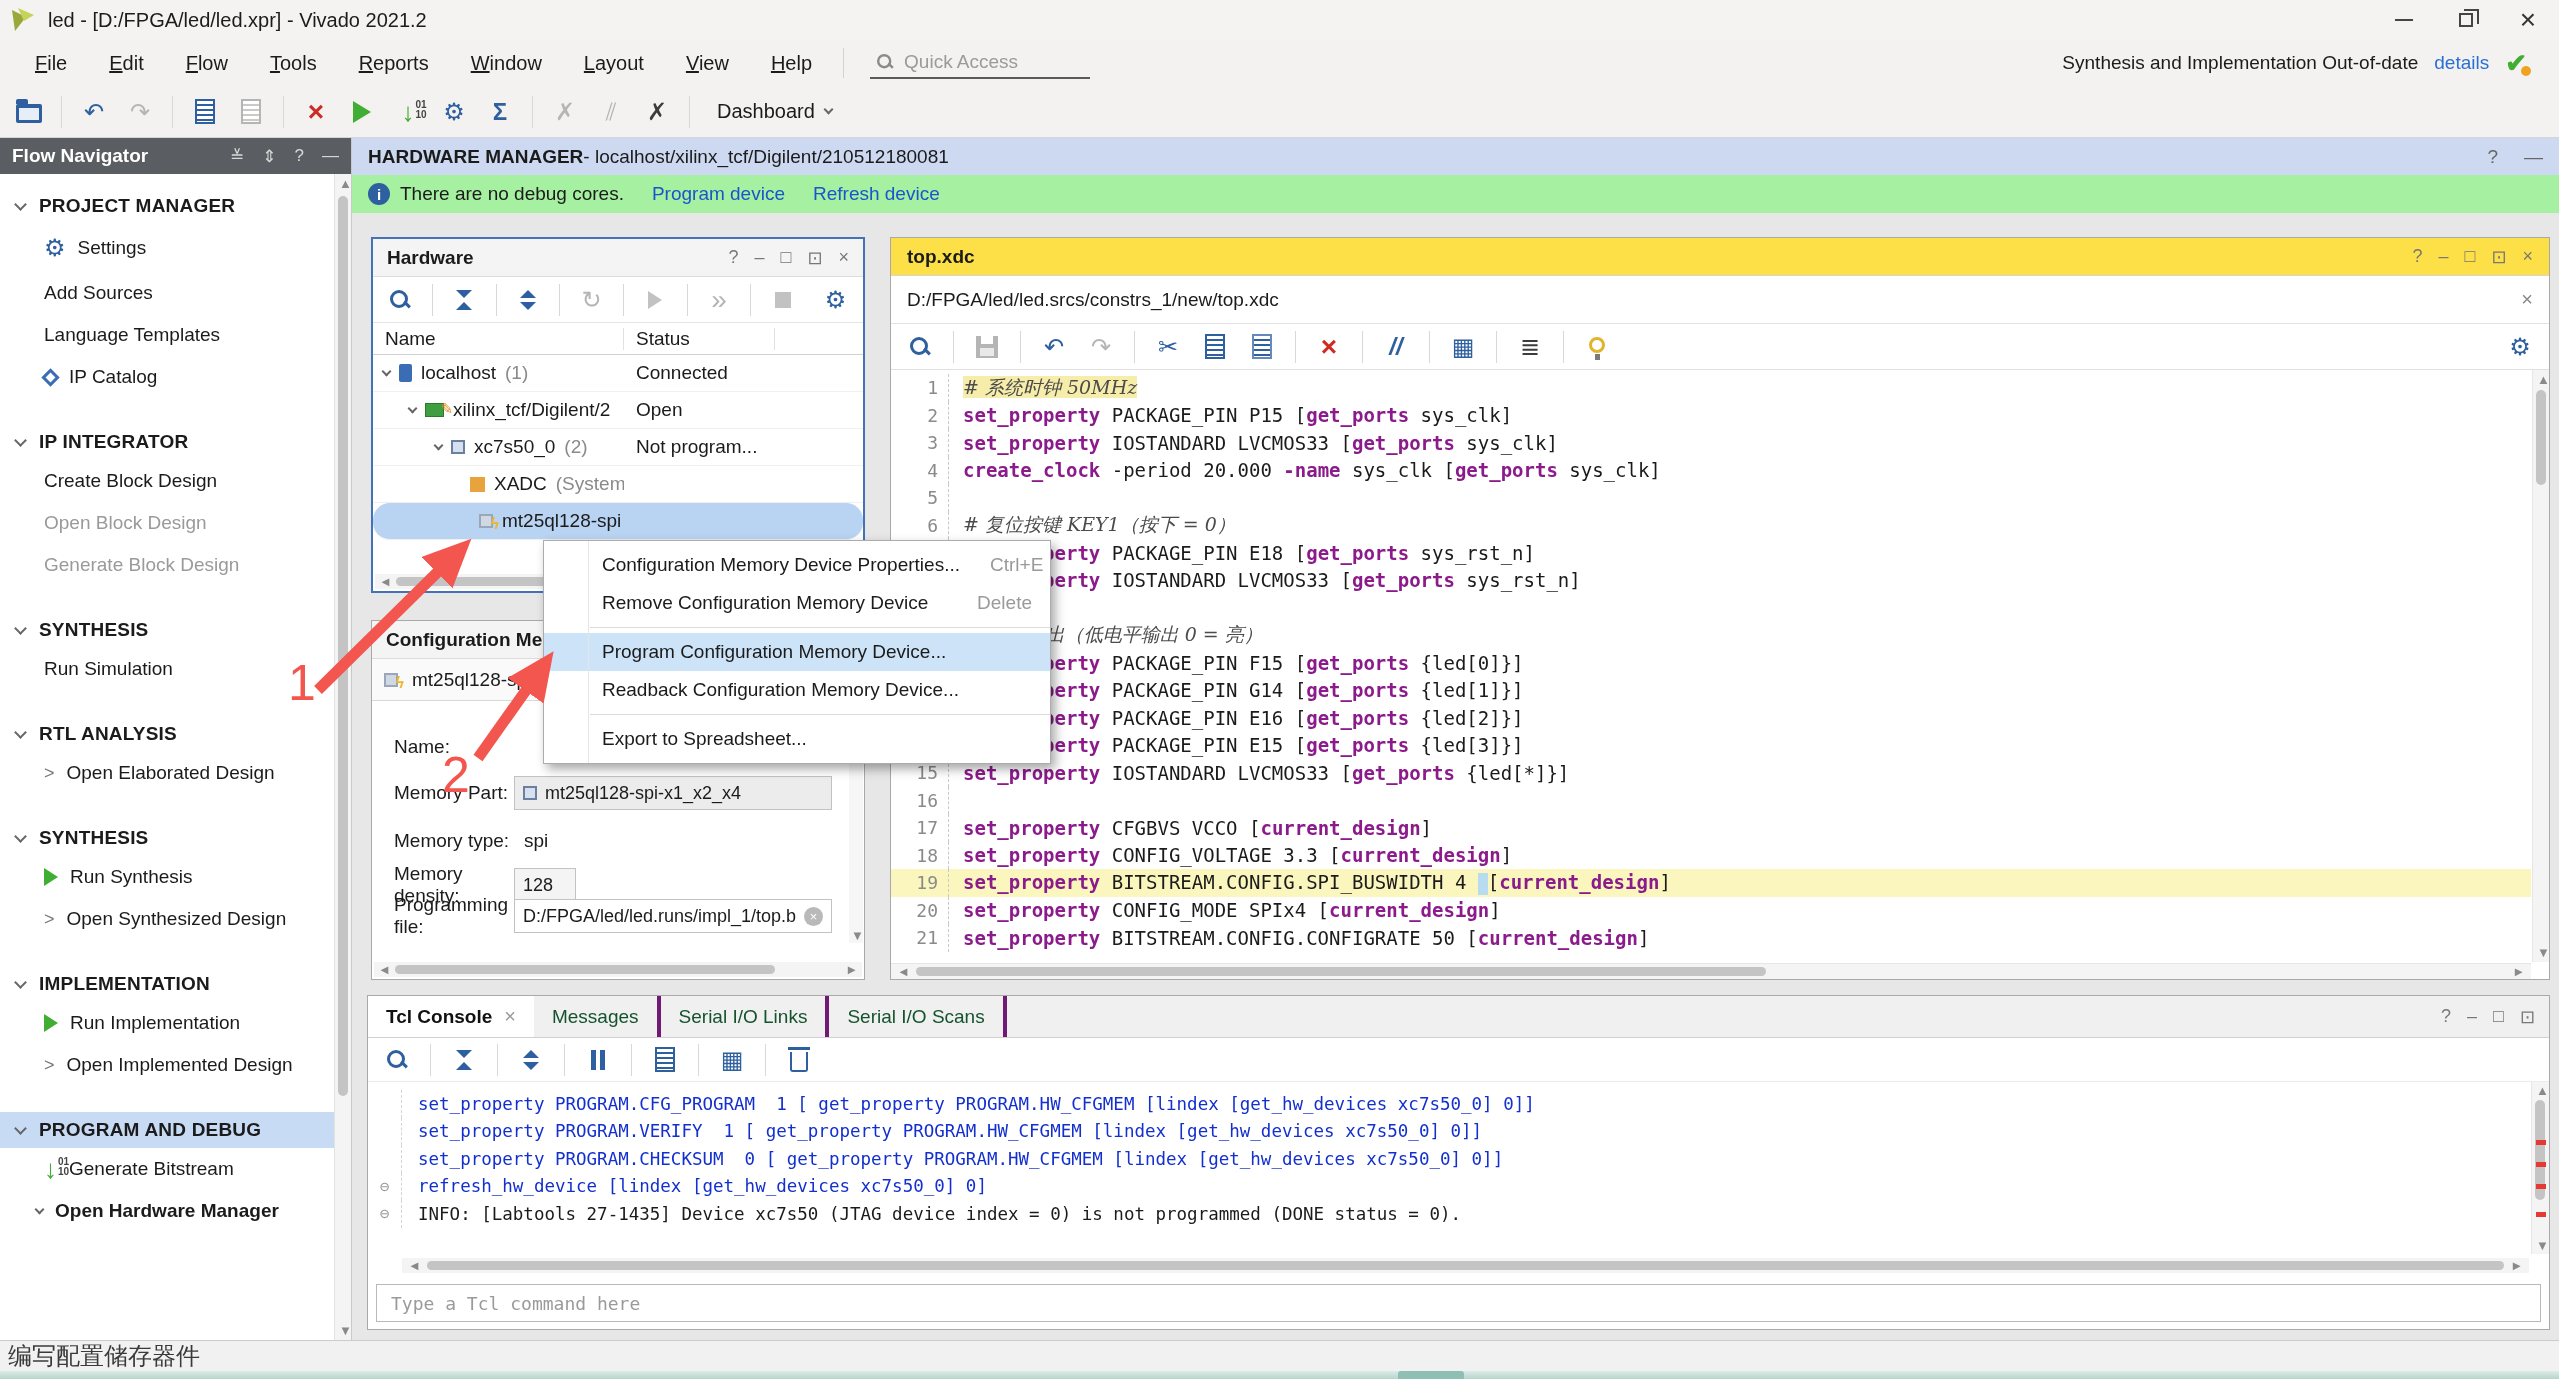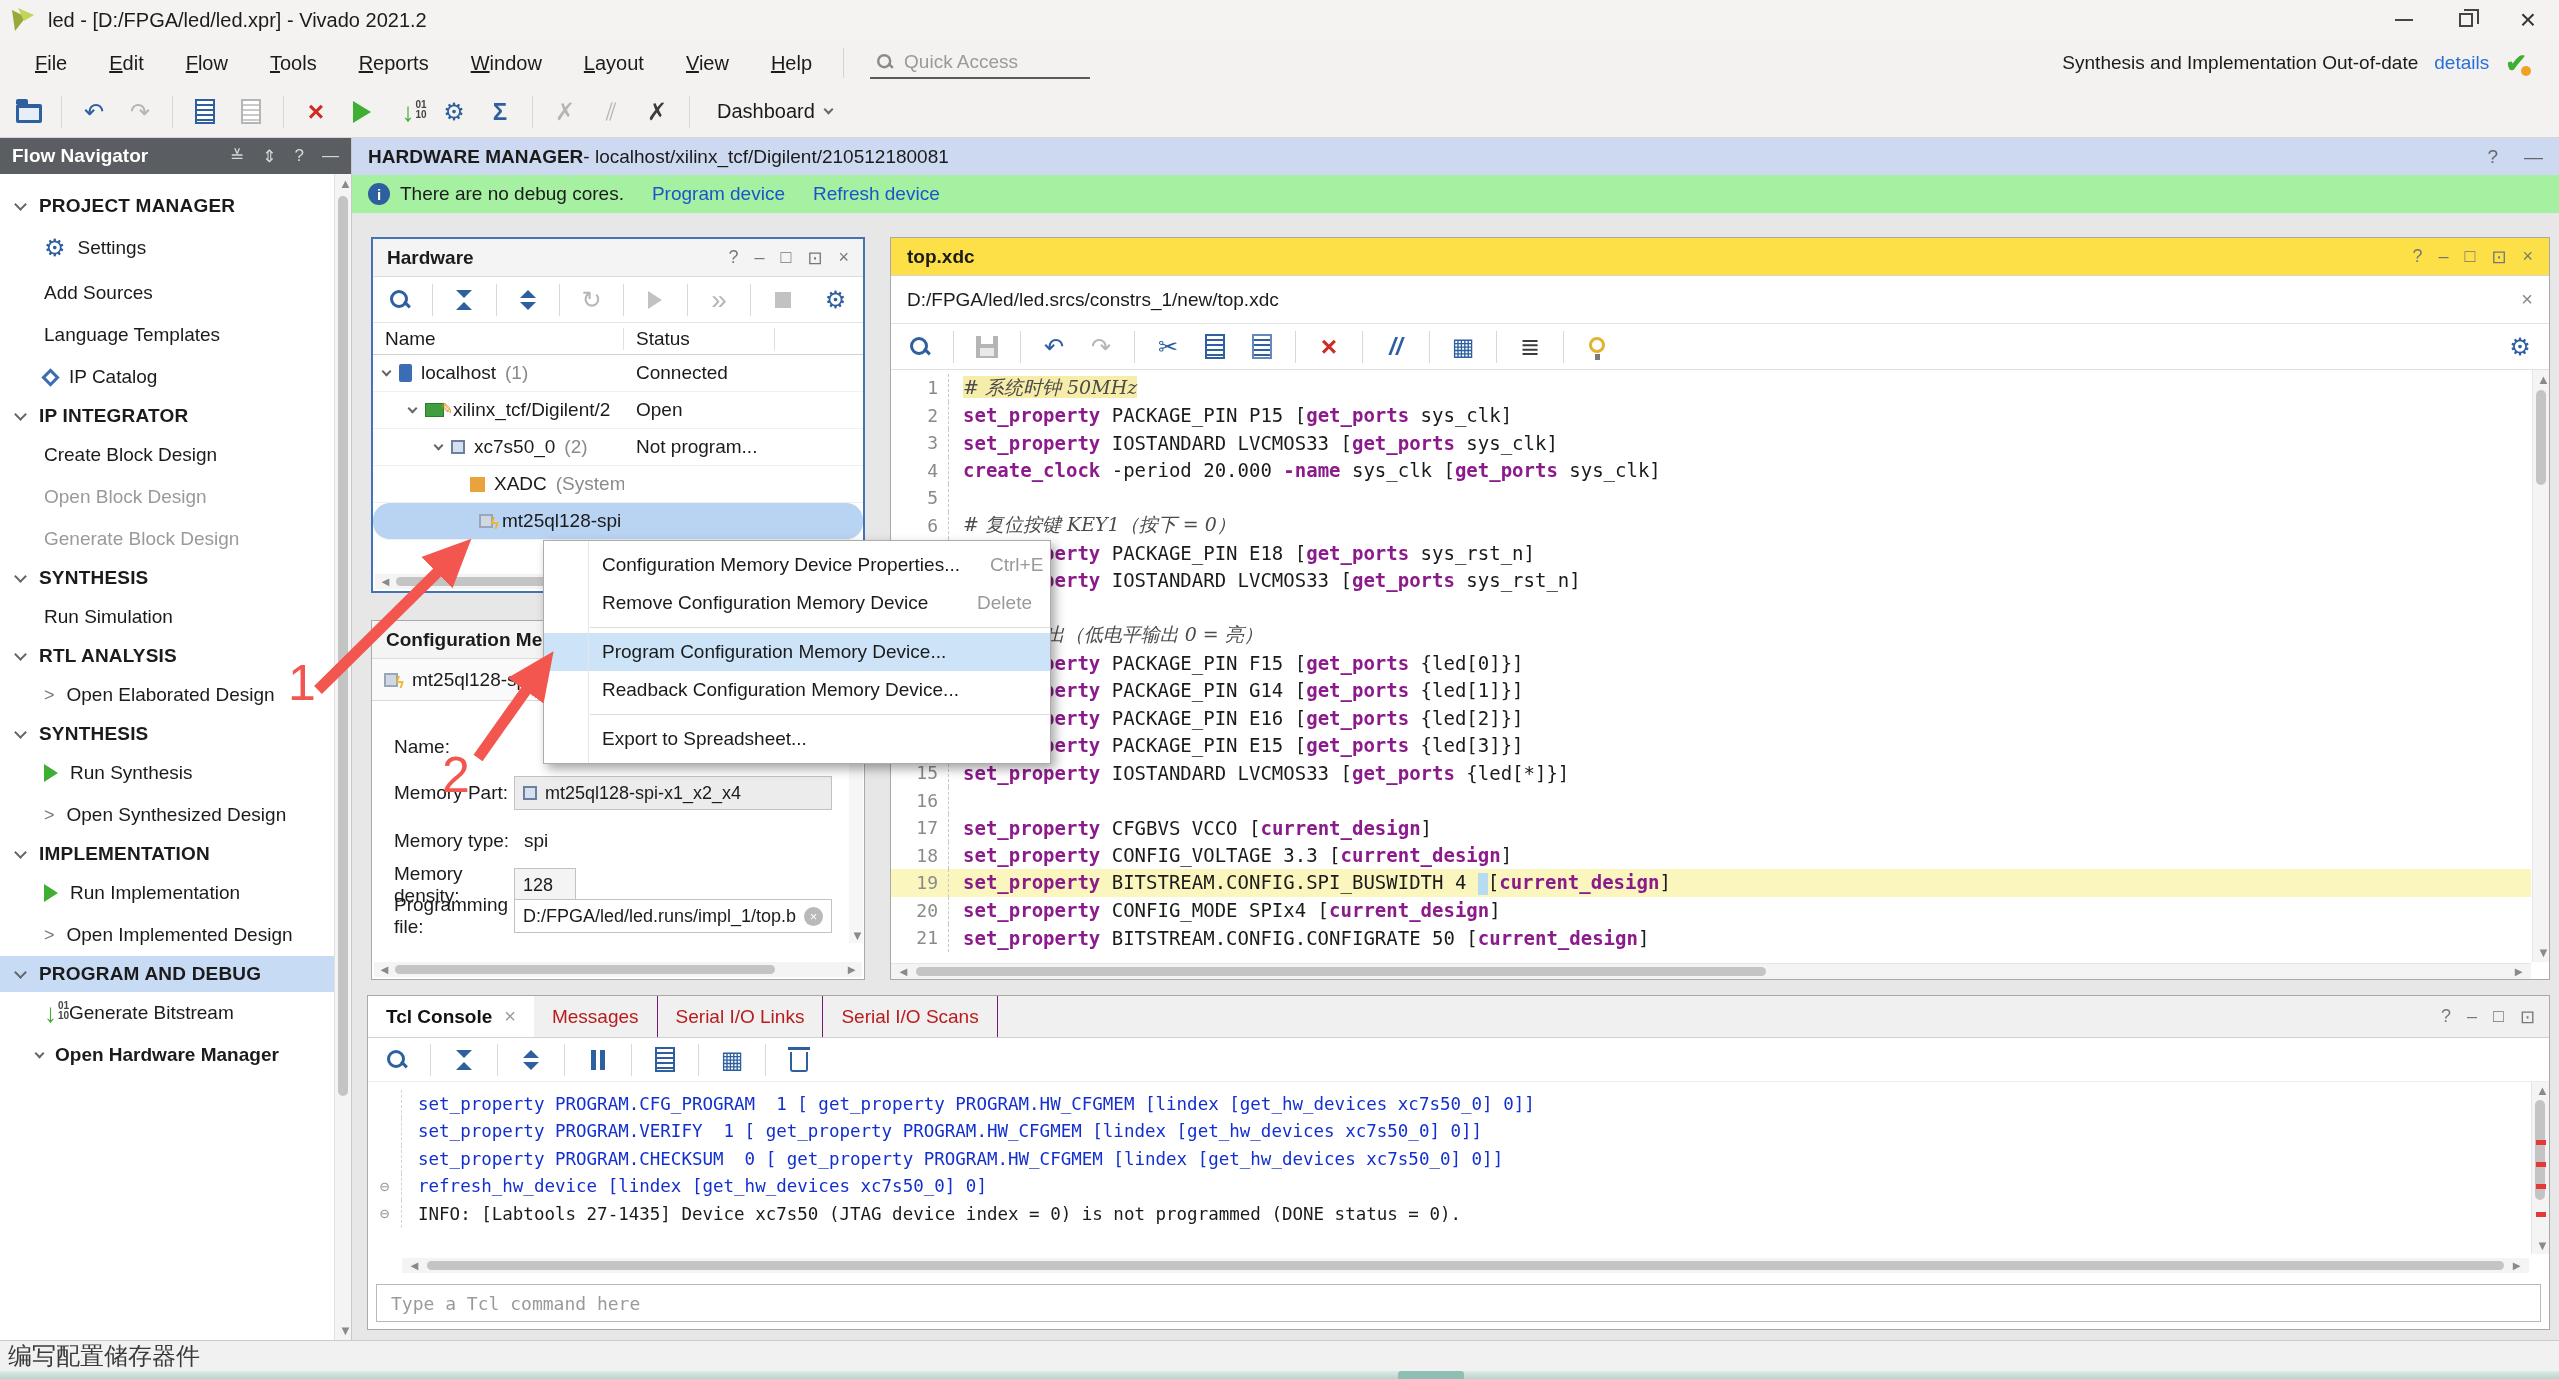--- a/index.html
+++ b/index.html
@@ -72,21 +72,21 @@
   #layout-select { position:absolute; right:22px; top:90px; width:248px; height:42px; background:#fff; border:1px solid #c6c6c6; display:flex; align-items:center; padding:0 12px; gap:10px; font-size:20px; }
   .i-layout { width:20px; height:14px; background:linear-gradient(#8b8b8b 0 6px, #fff 6px 8px, #c2c2c2 8px 14px); }
   #layout-select .chev { margin-left:auto; }
 
   
   #flownav { position:absolute; left:0; top:138px; width:352px; height:1202px; background:#fff; border-right:1px solid #c9c9c9; }
   #fn-header { height:36px; background:#5a5d61; color:#fff; display:flex; align-items:center; padding:0 12px; font-weight:bold; font-size:19px; }
   #fn-header .hic { margin-left:18px; color:#d9d9d9; font-weight:normal; font-size:17px; }
   #fn-header .flex1 { flex:1; }
   #fn-list { position:absolute; left:0; top:36px; right:17px; bottom:0; overflow:hidden; padding-top:14px; }
-  .fn-sec { display:flex; align-items:center; gap:14px; padding:7px 0 7px 16px; }
+  .fn-sec { display:flex; align-items:center; gap:14px; padding:7px 0 7px 16px; margin-top:26px; }
   .fn-sec:first-child { margin-top:0; }
   .fn-sec-title { font-weight:bold; font-size:19px; letter-spacing:0.2px; }
   .fn-sel { background:#c7dbf5; }
   .fn-item { display:flex; align-items:center; gap:12px; padding:10px 0 10px 44px; font-size:19px; }
   .fn-item.dis { color:#9a9a9a; }
   .fn-item.bold { font-weight:bold; padding-left:36px; }
   .fn-exp { color:#777; font-size:18px; }
   .fn-label { white-space:nowrap; }
   #fn-scroll { position:absolute; right:0; top:36px; width:17px; bottom:0; background:#f4f4f4; border-left:1px solid #e2e2e2; }
   .sthumb { position:absolute; left:3px; width:10px; border-radius:5px; background:#c4c4c4; }
@@ -154,21 +154,21 @@
   .sg-p { color:#1b1b1b; }
   .sg-m { color:#4b4b4b; font-style:italic; font-family:"DejaVu Serif", serif; }
   .sg-mh { color:#4b4b4b; font-style:italic; font-family:"DejaVu Serif", serif; background:#f7edaa; }
   .cursor { display:inline-block; width:10px; height:22px; background:#b7dcf0; vertical-align:middle; }
   #ed-vscroll { position:absolute; right:0; top:132px; width:17px; bottom:17px; background:#f4f4f4; border-left:1px solid #e6e6e6; }
   #ed-hscroll { position:absolute; left:0; right:18px; bottom:0; height:16px; background:#f4f4f4; border-top:1px solid #e6e6e6; display:flex; align-items:center; }
 
   
   #tcl-panel { left:15px; top:857px; width:2183px; height:335px; }
   #tcl-tabbar { height:42px; background:#f0f0f0; border-bottom:1px solid #d0d0d0; display:flex; align-items:stretch; }
-  .tcl-tab { display:flex; align-items:center; gap:12px; padding:0 18px; color:#b91c1c; font-size:19px; border-right:1px solid #701a75; }
+  .tcl-tab { display:flex; align-items:center; gap:12px; padding:0 18px; color:#14532d; font-size:19px; border-right:4px solid #701a75; }
   .tcl-tab.active { background:#fff; color:#111; font-weight:bold; border-right:none; }
   .tab-close { color:#999; font-weight:normal; font-size:20px; }
   #tcl-tabbar .p-icons { padding-right:14px; }
   #tcl-toolbar { height:44px; display:flex; align-items:center; gap:9px; padding:0 10px; border-bottom:1px solid #ececec; }
   #tcl-out { position:absolute; left:0; top:86px; right:20px; height:172px; overflow:hidden; padding-top:8px; }
   .tcl-row { display:flex; height:27.5px; align-items:center; font-family:"DejaVu Sans Mono", monospace; font-size:17.5px; white-space:pre; }
   .tcl-gut { width:34px; flex:none; text-align:center; color:#9a9a9a; font-size:16px; border-right:1px dashed #d5d5d5; align-self:stretch; display:flex; align-items:center; justify-content:center; }
   .tcl-text { margin-left:16px; }
   .t-blue { color:#1330cf; } .t-black { color:#1b1b1b; }
   #tcl-vscroll { position:absolute; right:0; top:86px; width:18px; height:172px; background:#f4f4f4; border-left:1px solid #e6e6e6; }

